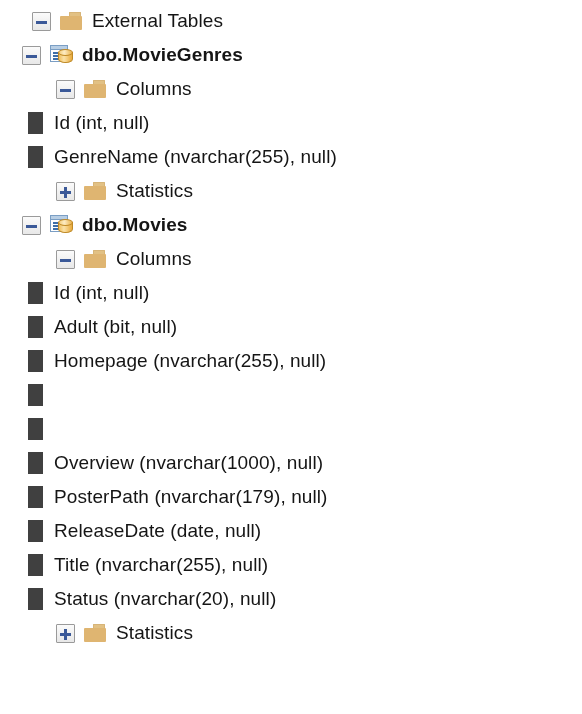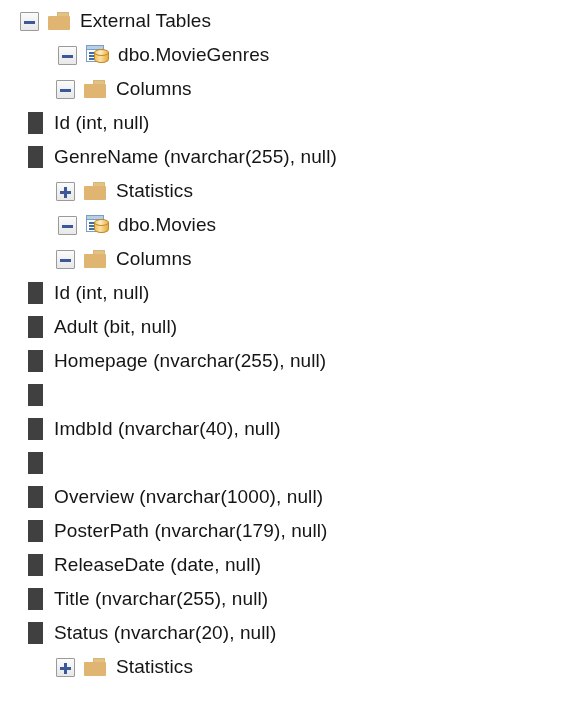--- a/index.html
+++ b/index.html
@@ -28,22 +28,22 @@
   .node {
     display: flex;
     align-items: center;
     height: 34px;
     line-height: 34px;
     white-space: nowrap;
     user-select: none;
   }
 
   
-  .lvl-1 { padding-left: 20px; }
-  .lvl-2 { padding-left: 58px; }
+  .lvl-1 { padding-left: 4px; margin-left: 28px; }
+  .lvl-2 { padding-left: 22px; font-weight: bold; }
   .lvl-3 { padding-left: 56px; }
   .lvl-4 { }
 
   
   .expander {
     width: 19px;
     height: 19px;
     min-width: 19px;
     box-sizing: border-box;
     border: 1px solid #9a9a9a;
@@ -303,25 +303,20 @@
       <span class="column-icon"><span class="cell"></span><span class="cell"></span><span class="cell"></span><span class="cell"></span></span>
       <span class="label">Homepage (nvarchar(255), null)</span>
     </div>
     <div class="node lvl-4">
       <span class="spacer-expander"></span>
       <span class="column-icon"><span class="cell"></span><span class="cell"></span><span class="cell"></span><span class="cell"></span></span>
     </div>
     <div class="node lvl-4">
       <span class="spacer-expander"></span>
       <span class="column-icon"><span class="cell"></span><span class="cell"></span><span class="cell"></span><span class="cell"></span></span>
-      <span class="label">ImdbId (nvarchar(40), null)</span>
-    </div>
-    <div class="node lvl-4">
-      <span class="spacer-expander"></span>
-      <span class="column-icon"><span class="cell"></span><span class="cell"></span><span class="cell"></span><span class="cell"></span></span>
     </div>
     <div class="node lvl-4">
       <span class="spacer-expander"></span>
       <span class="column-icon"><span class="cell"></span><span class="cell"></span><span class="cell"></span><span class="cell"></span></span>
       <span class="label">Overview (nvarchar(1000), null)</span>
     </div>
     <div class="node lvl-4">
       <span class="spacer-expander"></span>
       <span class="column-icon"><span class="cell"></span><span class="cell"></span><span class="cell"></span><span class="cell"></span></span>
       <span class="label">PosterPath (nvarchar(179), null)</span>

